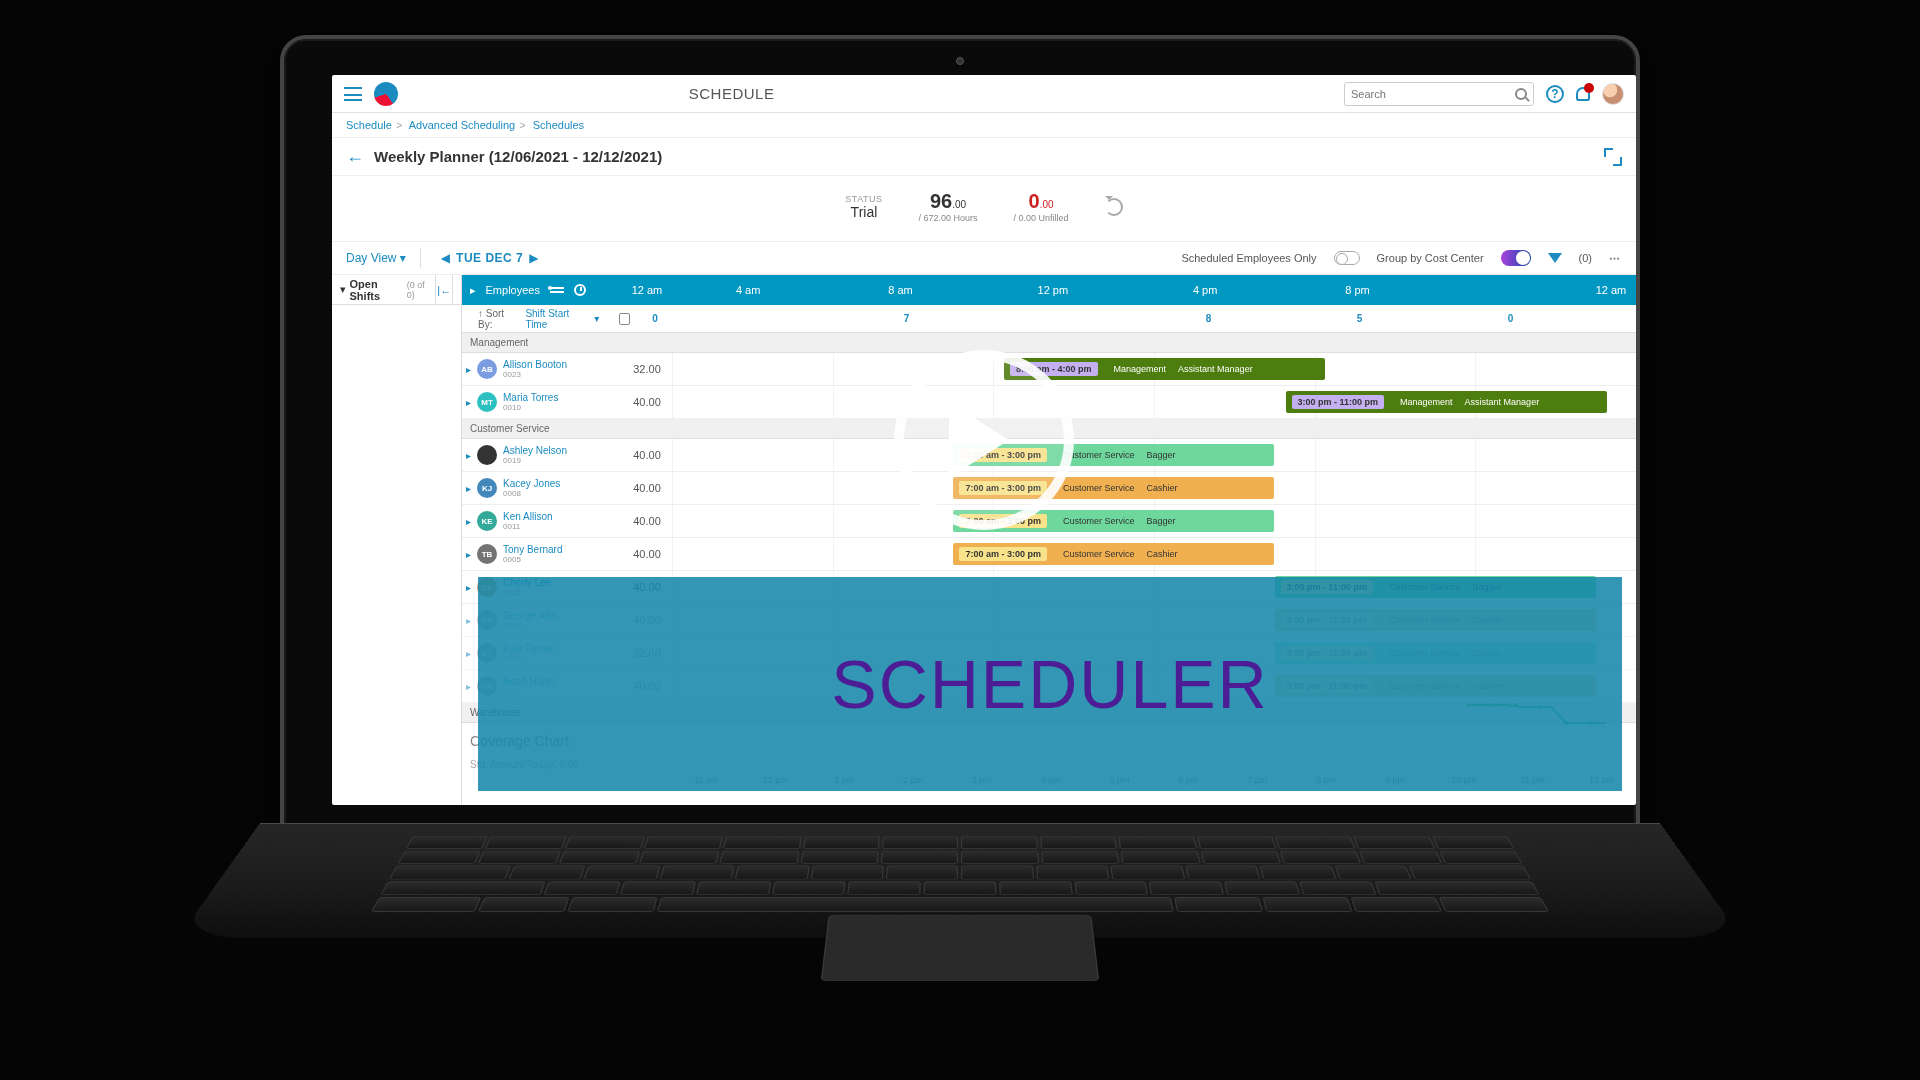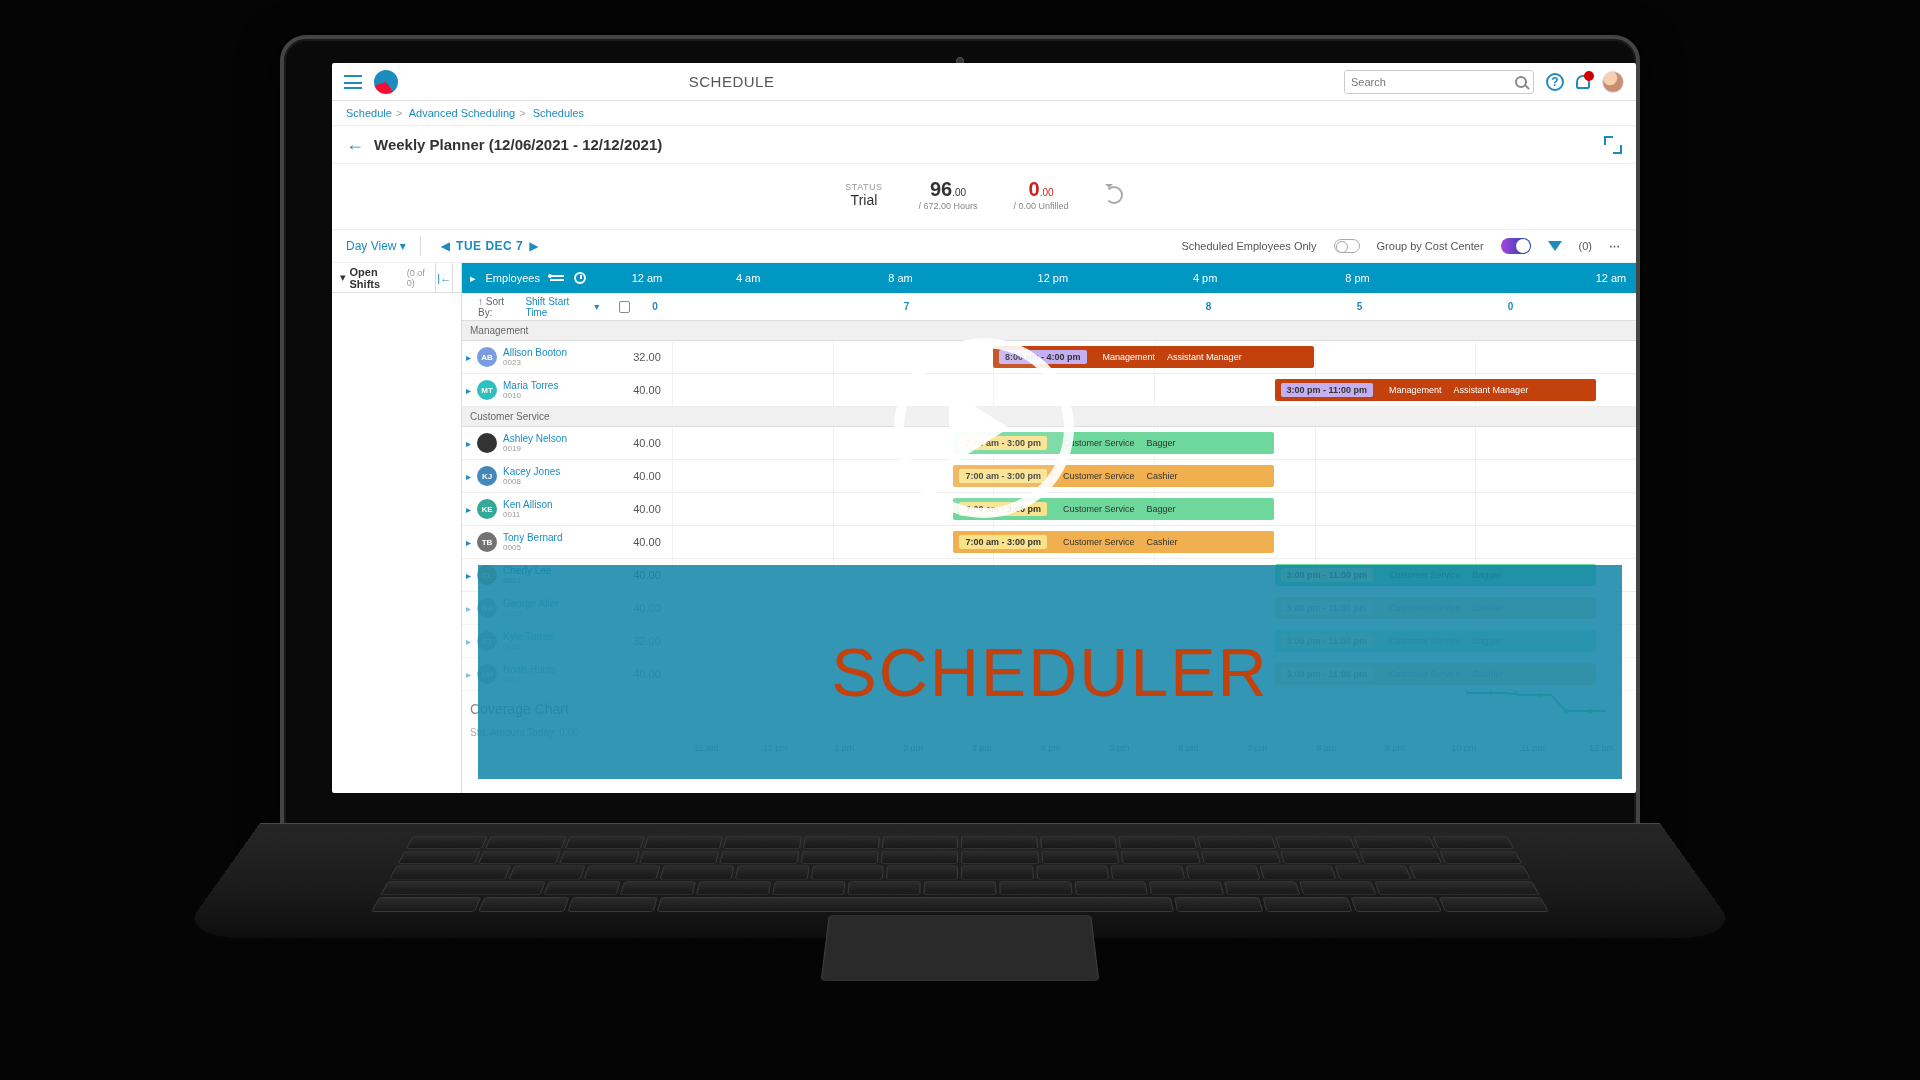--- a/index.html
+++ b/index.html
@@ -2,21 +2,21 @@
 <html><head>
 <meta charset="utf-8">
 <style>
   * { box-sizing: border-box; margin: 0; padding: 0; }
   body { font-family: Arial, Helvetica, sans-serif; background: #050505; width: 1920px; height: 1080px; position: relative; overflow: hidden; }
 
   
   .laptop-outer { position: absolute; left: 260px; top: 35px; width: 1400px; height: 900px; }
   .bezel { position: absolute; left: 20px; top: 0; width: 1360px; height: 800px; background: #0a0a0a; border: 4px solid #444; border-radius: 26px 26px 10px 10px; box-shadow: 0 10px 40px rgba(0,0,0,.9), inset 0 0 0 2px #1a1a1a; }
   .camera { position: absolute; left: 50%; top: 18px; width: 8px; height: 8px; margin-left:-4px; background: #333; border-radius: 50%; border:1px solid #555;}
-  .screen { position: absolute; left: 48px; top: 24px; width: 1304px; height: 730px; background: #fff; border-radius: 2px; overflow: hidden; font-size: 12px; color:#333; }
+  .screen { position: absolute; left: 48px; top: 36px; width: 1304px; height: 730px; background: #fff; border-radius: 2px; overflow: hidden; font-size: 12px; color:#333; }
   .deck { position: absolute; left: 0; top: 788px; width: 1400px; height: 180px; background: linear-gradient(#262626,#1b1b1b 60%,#0e0e0e); border-radius: 0 0 60px 60px / 0 0 40px 40px; transform: perspective(1400px) rotateX(55deg); transform-origin: top center; border-top: 2px solid #4a4a4a; }
   .keys { position: absolute; left: 160px; top: 20px; right: 160px; height: 120px; display: grid; grid-template-rows: repeat(5,1fr); gap: 3px; }
   .krow { display: grid; gap: 3px; }
   .kr0 { grid-template-columns: repeat(14,1fr);}
   .kr1 { grid-template-columns: repeat(14,1fr);}
   .kr2 { grid-template-columns: 1.6fr repeat(12,1fr) 1.6fr;}
   .kr3 { grid-template-columns: 2.2fr repeat(11,1fr) 2.2fr;}
   .kr4 { grid-template-columns: 1.2fr 1fr 1fr 6fr 1fr 1fr 1fr 1.2fr;}
   .key { background: linear-gradient(#2c2c2c,#181818); border:1px solid #3a3a3a; border-radius: 3px; }
   .trackpad { position: absolute; left: 50%; top: 145px; width: 240px; height: 90px; margin-left:-120px; background: #2a2a2a; border:1px solid #3c3c3c; border-radius: 4px; }
@@ -101,33 +101,33 @@
   .av { width:20px;height:20px;border-radius:50%;display:flex;align-items:center;justify-content:center;font-size:8px;color:#fff;font-weight:bold;}
   .av.b1{background:#7b9ce0;} .av.b2{background:#2dc0c0;} .av.b3{background:#333;} .av.b4{background:#48b;} .av.b5{background:#3a9;} .av.b6{background:#737373;} .av.b7{background:#c96;} .av.b8{background:#888;} .av.b9{background:#888;} .av.b10{background:#888;}
   .ename { font-size:10px;color:#1b8bc0; line-height:1;}
   .eid { font-size:8px; color:#999;}
   .hrs { width:50px; text-align:center; font-size:11px; color:#555;}
   .track { flex:1; position:relative; height:100%;}
   .track .grid { position:absolute;inset:0;display:grid;grid-template-columns:repeat(6,1fr);}
   .track .grid div{border-left:1px solid #f2f2f2;}
   .shift { position:absolute; top:5px; height:22px; border-radius:2px; display:flex; align-items:center; padding:0 6px; font-size:9px; gap:12px; overflow:hidden; white-space:nowrap;}
   .shift .t { font-weight:bold; padding:2px 6px; background:#f8e28a; color:#333; border-radius:2px; margin-right:4px;}
-  .purple { background:#c2410c; color:#fff;}
+  .purple { background:#4d7c0f; color:#fff;margin-left:11px;}
   .purple .t{background:#c4b0f0;color:#333;}
   .green { background:#6ed89c;}
   .orange{ background:#f0b050;}
 
   .covhdr { padding:10px 8px; font-size:14px; color:#888;}
   .covlabel{ font-size:10px;color:#aaa;padding-left:8px;}
 
   .timefoot { height:20px; display:grid; grid-template-columns: 210px repeat(14,1fr); font-size:9px; color:#888; align-items:center; text-align:center;}
 
   
   .videooverlay { position:absolute; left:146px; right:14px; bottom:14px; height:214px; background: rgba(22,135,170,.88); display:flex; align-items:center; justify-content:center;}
-  .videooverlay .word { color:#c2410c; font-size:68px; letter-spacing:2px; font-weight:300;}
+  .videooverlay .word { color:#4c1d95; font-size:68px; letter-spacing:2px; font-weight:300;}
   .playbtn { position:absolute; left:50%; top:50%; width:180px;height:180px;margin:-90px 0 0 -90px; border:10px solid rgba(255,255,255,.9); border-radius:50%; background:rgba(255,255,255,.12); display:flex;align-items:center;justify-content:center;}
   .playbtn:after { content:""; width:0;height:0;border:38px solid transparent;border-left:60px solid rgba(255,255,255,.95); margin-left:28px;}
 
   .chartline{position:absolute;right:30px;bottom:70px;width:140px;height:40px;}
 </style>
 </head>
 <body>
 
 <div class="laptop-outer">
   <div class="bezel">
@@ -501,20 +501,21 @@
                     <div></div>
                     <div></div>
                   </div>
          <div class="shift orange" style="left:62.5%;width:33.3%">
            <span class="t">3:00 pm - 11:00 pm</span>
            <span>Customer Service</span>
            <span>Cashier</span>
          </div>
        </div>
      </div>
+              <div class="grphdr">Warehouse</div>
             </div>
 
           <div class="covhdr">Coverage Chart</div>
           <div class="covlabel">Std. Amount Today: 0.00</div>
           <svg class="chartline" viewBox="0 0 140 40">
               <polyline points="0,10 20,10 40,10 55,12 70,12 85,12 100,28 120,28 140,28" fill="none" stroke="#6c6" stroke-width="2"></polyline>
               <polyline points="0,10 20,10 40,10 55,12 70,12 85,12 100,28 120,28 140,28" fill="none" stroke="none"></polyline>
               <g fill="#6c6">
                 <circle cx="0" cy="10" r="2"></circle>
                 <circle cx="25" cy="10" r="2"></circle>

